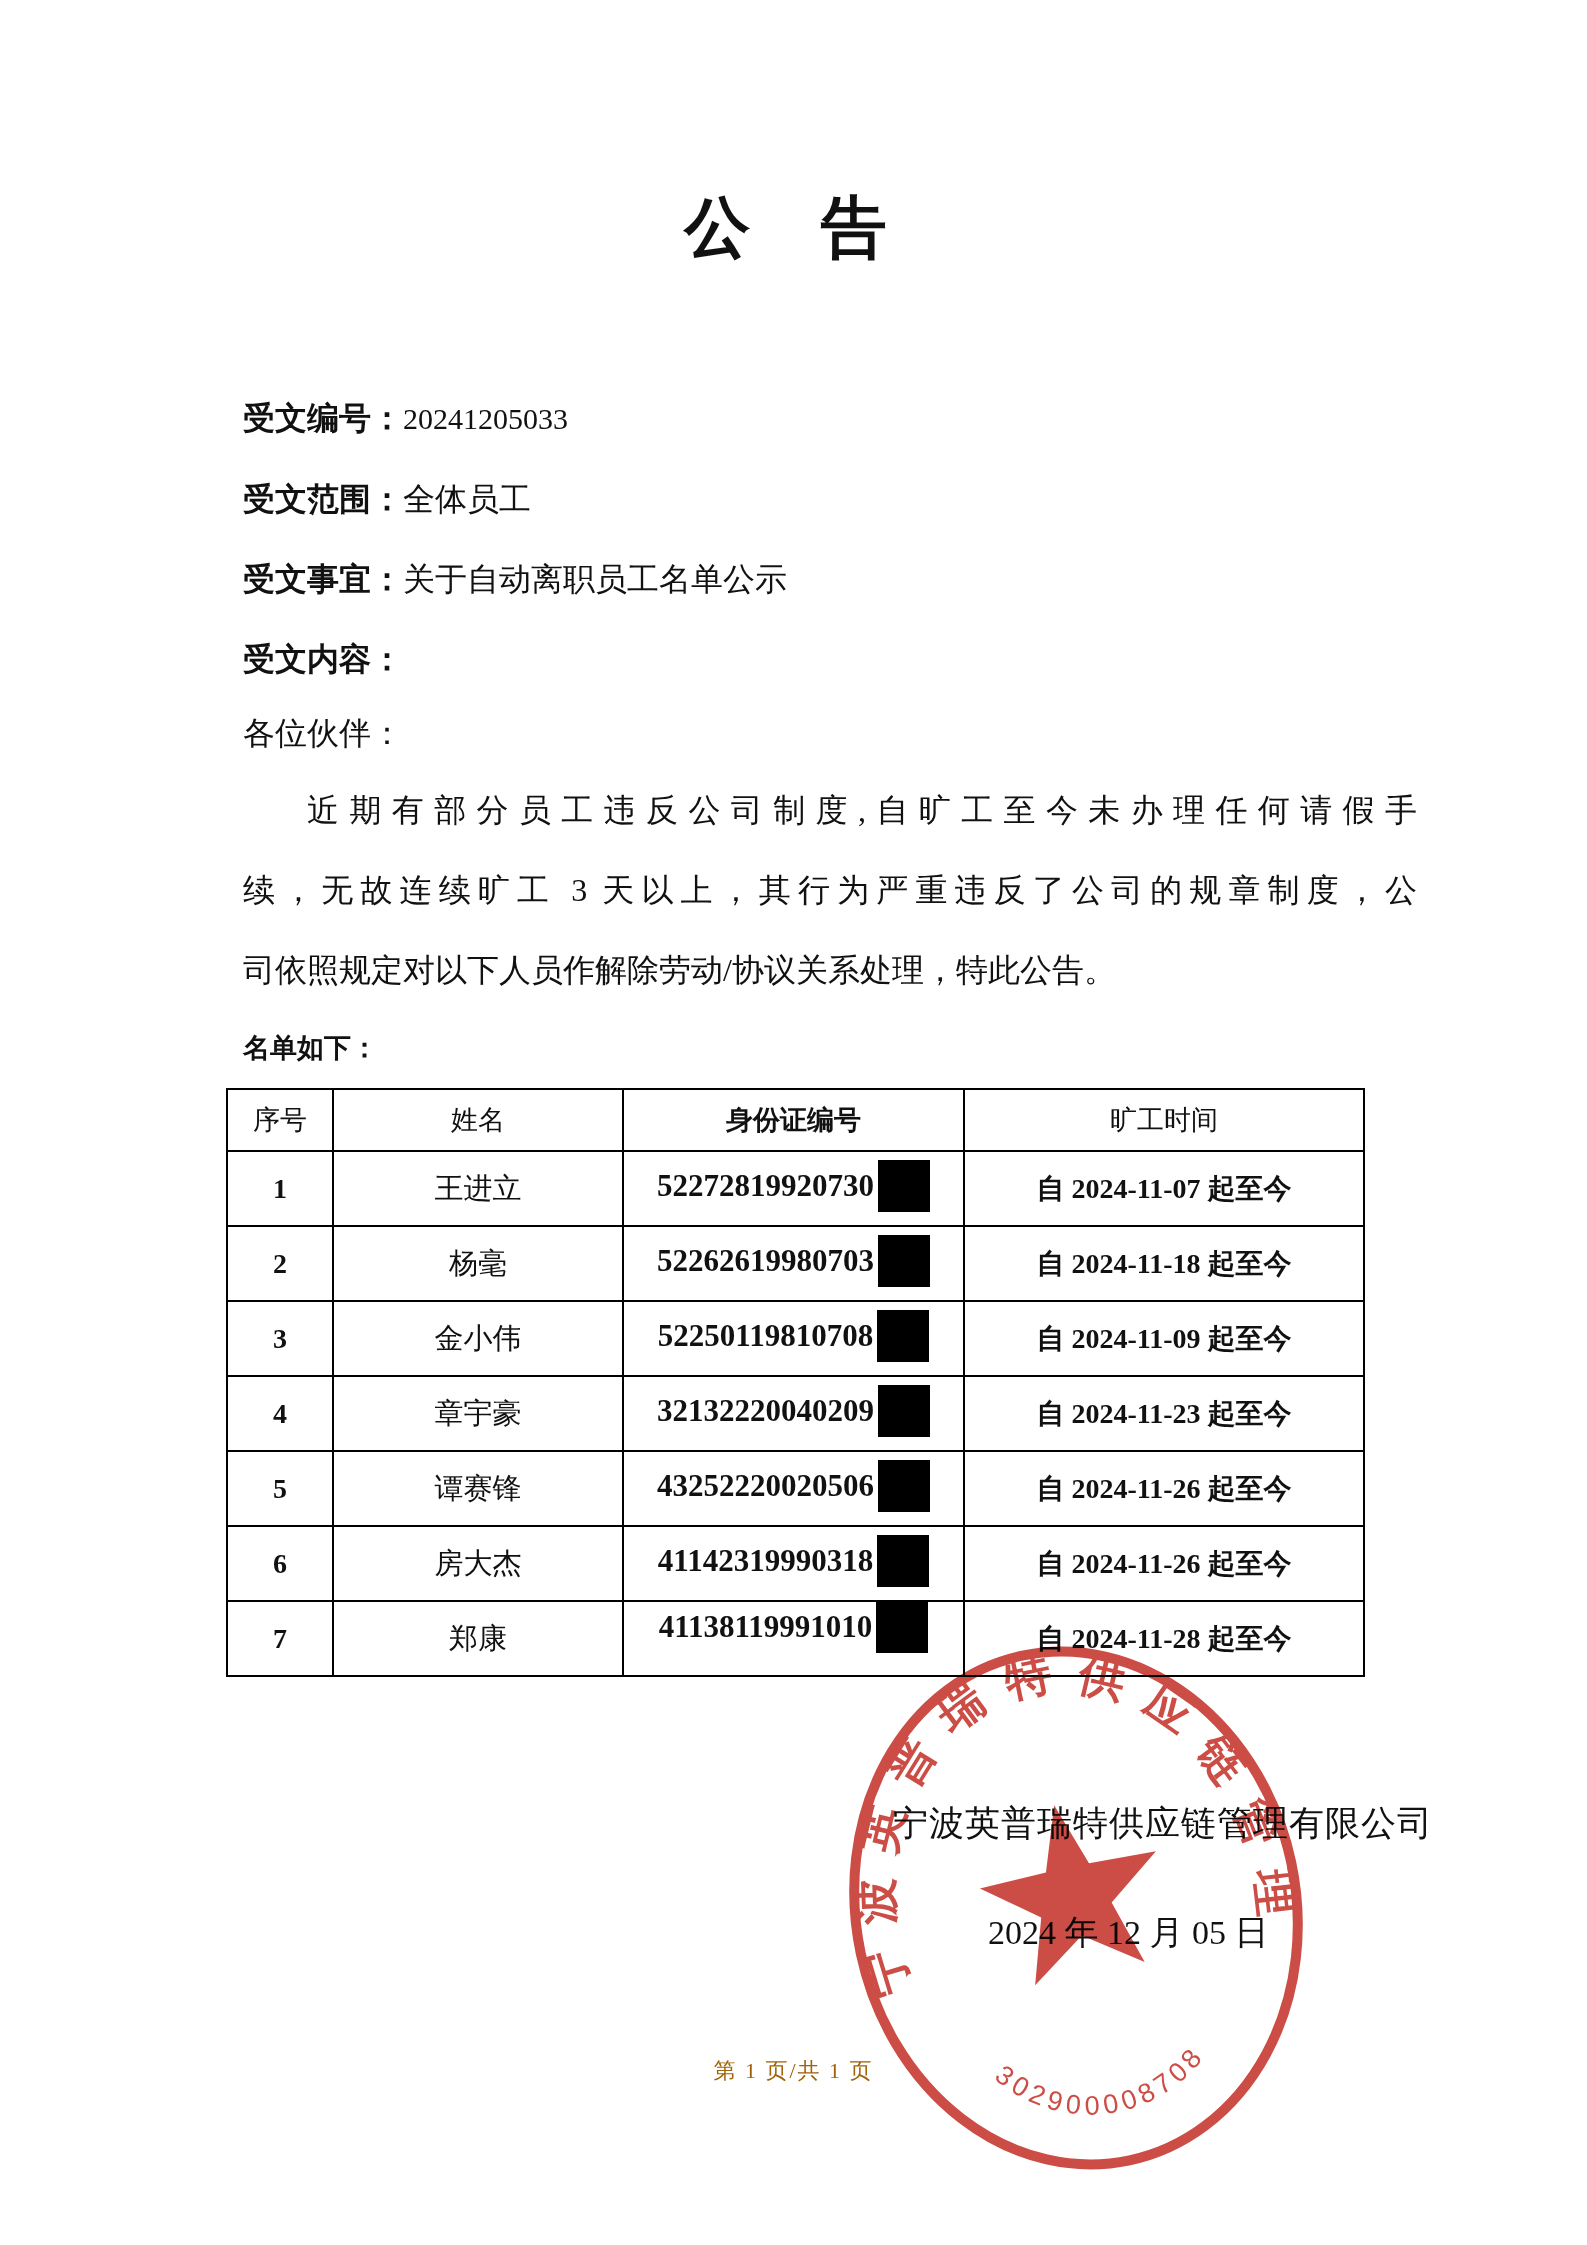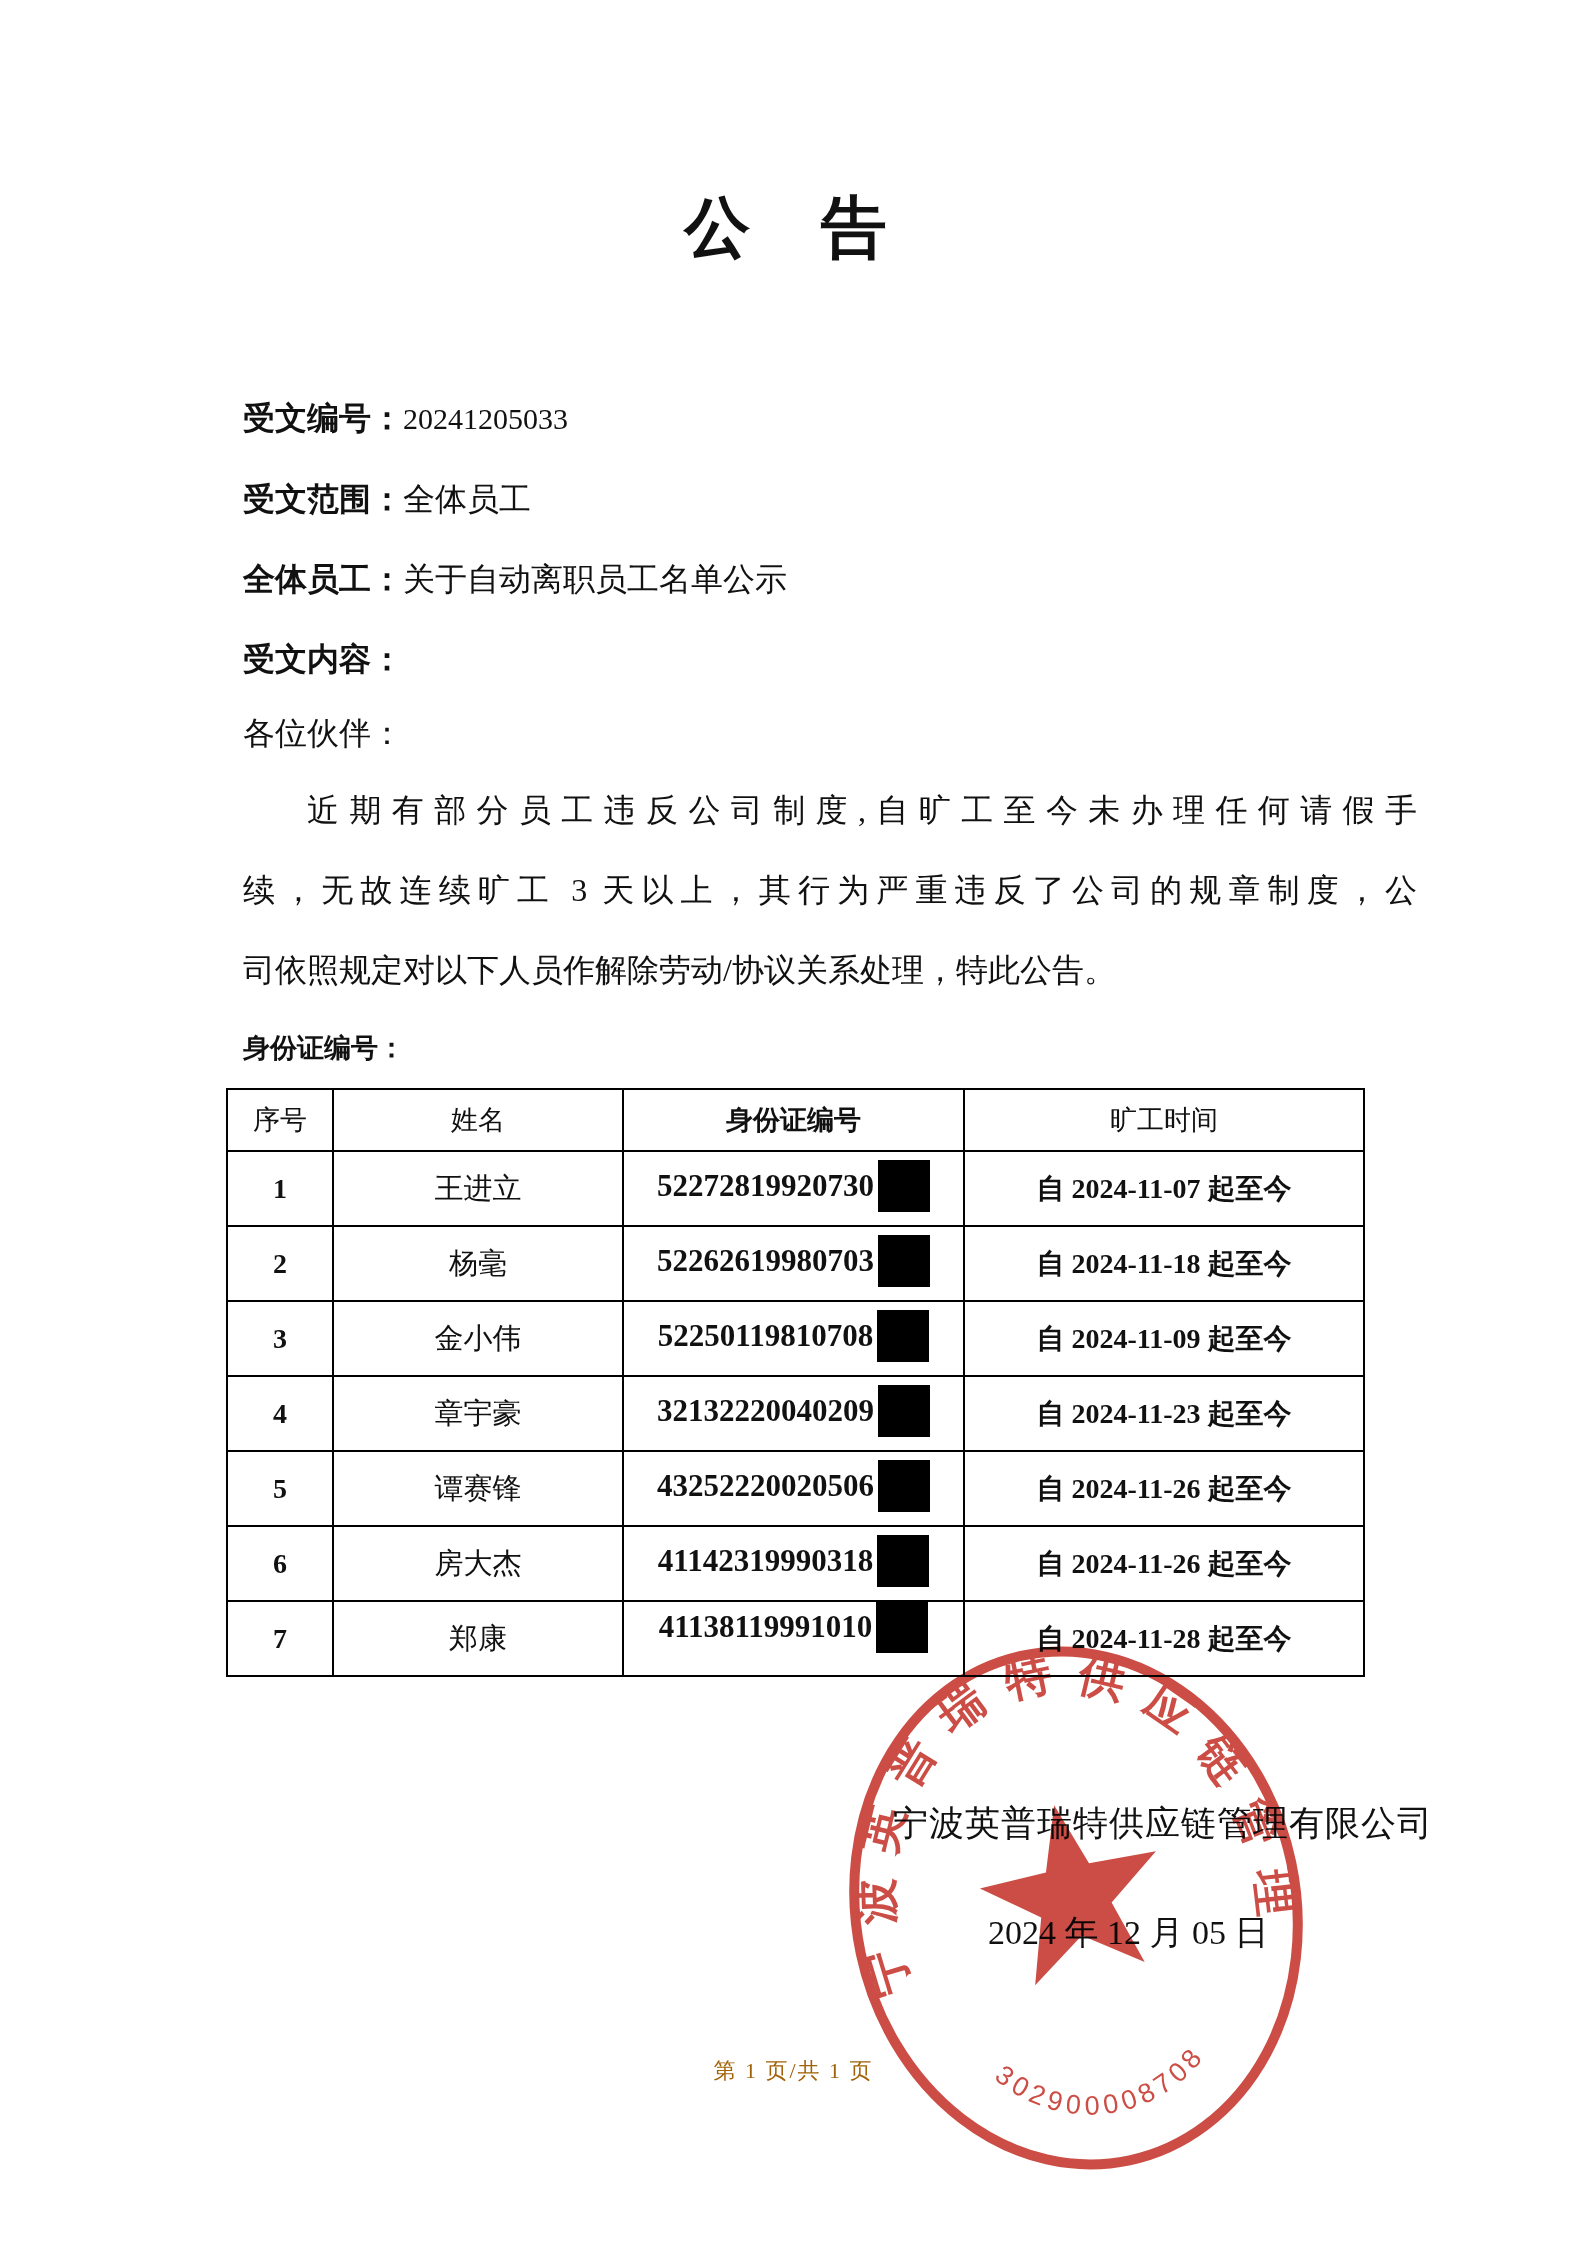--- a/index.html
+++ b/index.html
@@ -68,36 +68,36 @@
 <div class="doc-title">公 告</div>
 
 <div class="fields">
   <div class="field-row">
     <span class="field-label">受文编号：</span><span class="field-value num">20241205033</span>
   </div>
   <div class="field-row">
     <span class="field-label">受文范围：</span><span class="field-value">全体员工</span>
   </div>
   <div class="field-row">
-    <span class="field-label">全体员工：</span><span class="field-value">关于自动离职员工名单公示</span>
+    <span class="field-label">受文事宜：</span><span class="field-value">关于自动离职员工名单公示</span>
   </div>
   <div class="field-row">
     <span class="field-label">受文内容：</span><span class="field-value"></span>
   </div>
 </div>
 
 <div class="salutation">各位伙伴：</div>
 
 <div class="paragraph">
   <div class="para-line fill indent">近期有部分员工违反公司制度,自旷工至今未办理任何请假手</div>
   <div class="para-line fill">续，无故连续旷工 3 天以上，其行为严重违反了公司的规章制度，公</div>
   <div class="para-line">司依照规定对以下人员作解除劳动/协议关系处理，特此公告。</div>
 </div>
 
-<div class="list-intro">身份证编号：</div>
+<div class="list-intro">名单如下：</div>
 
 <table class="roster">
   <colgroup>
       <col class="c1">
       <col class="c2">
       <col class="c3">
       <col class="c4">
     </colgroup>
   <thead>
     <tr>

